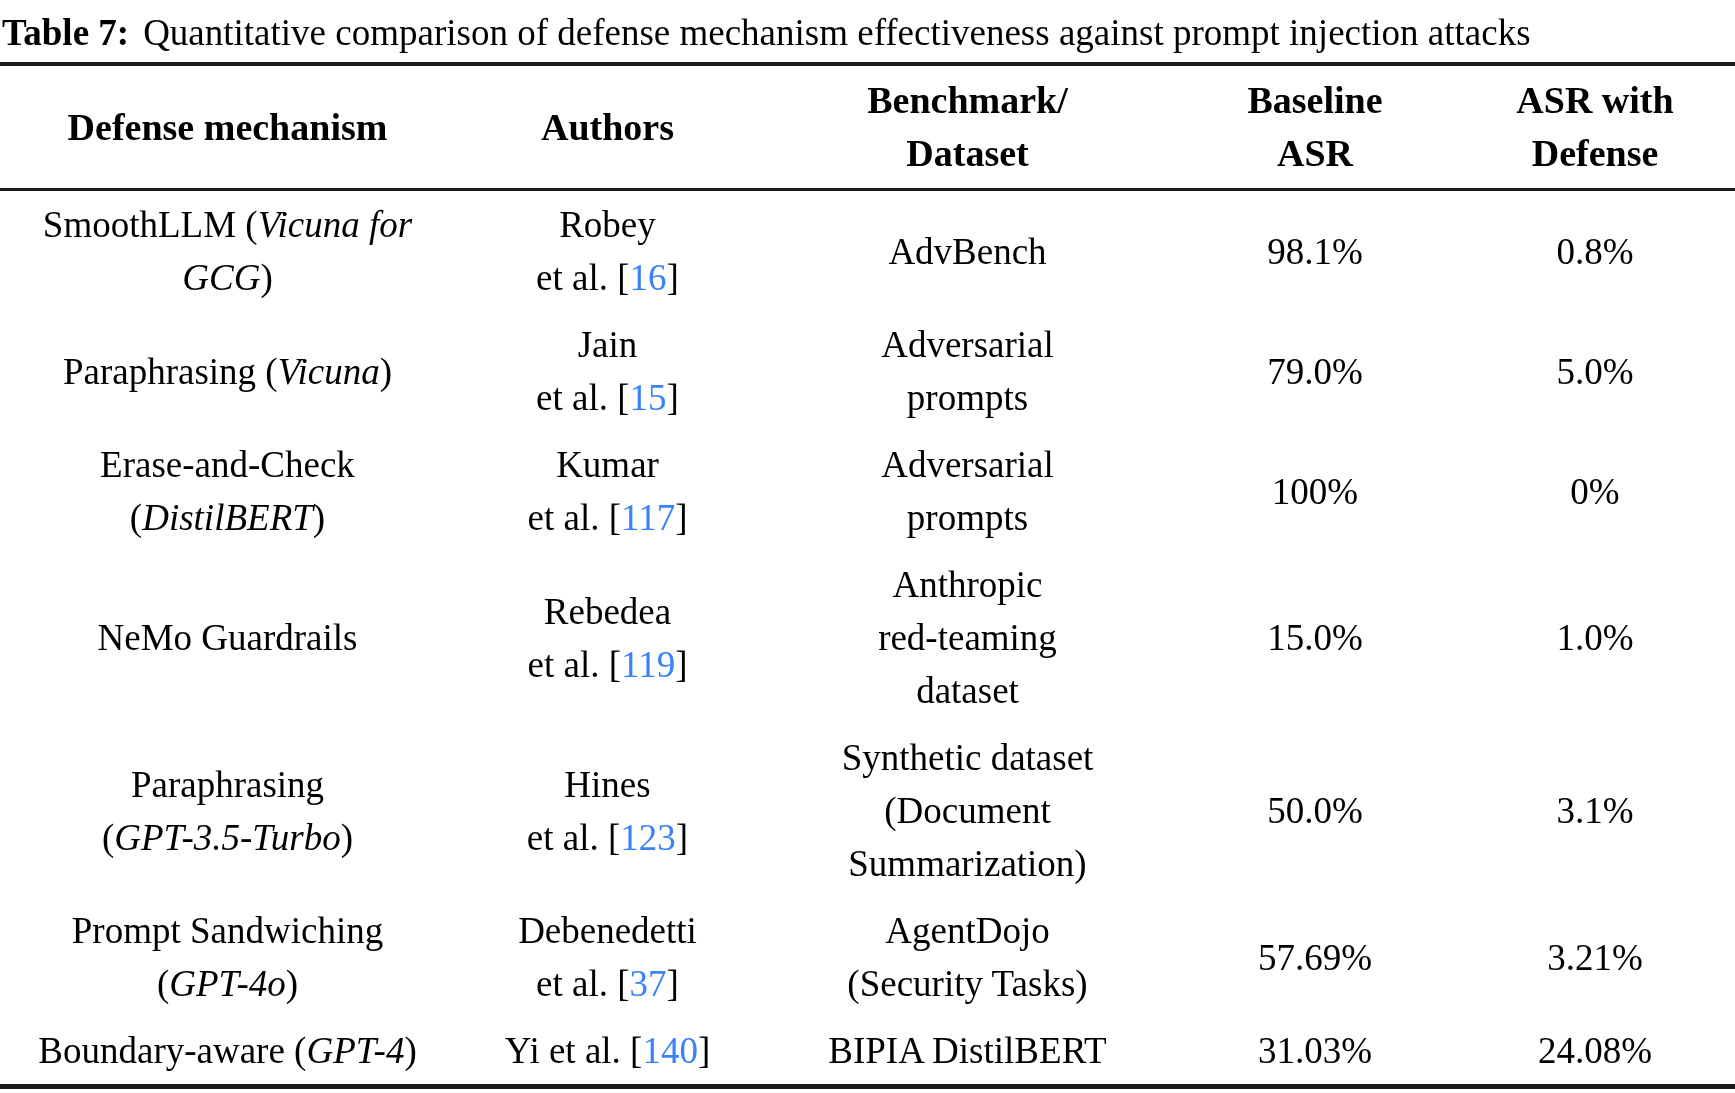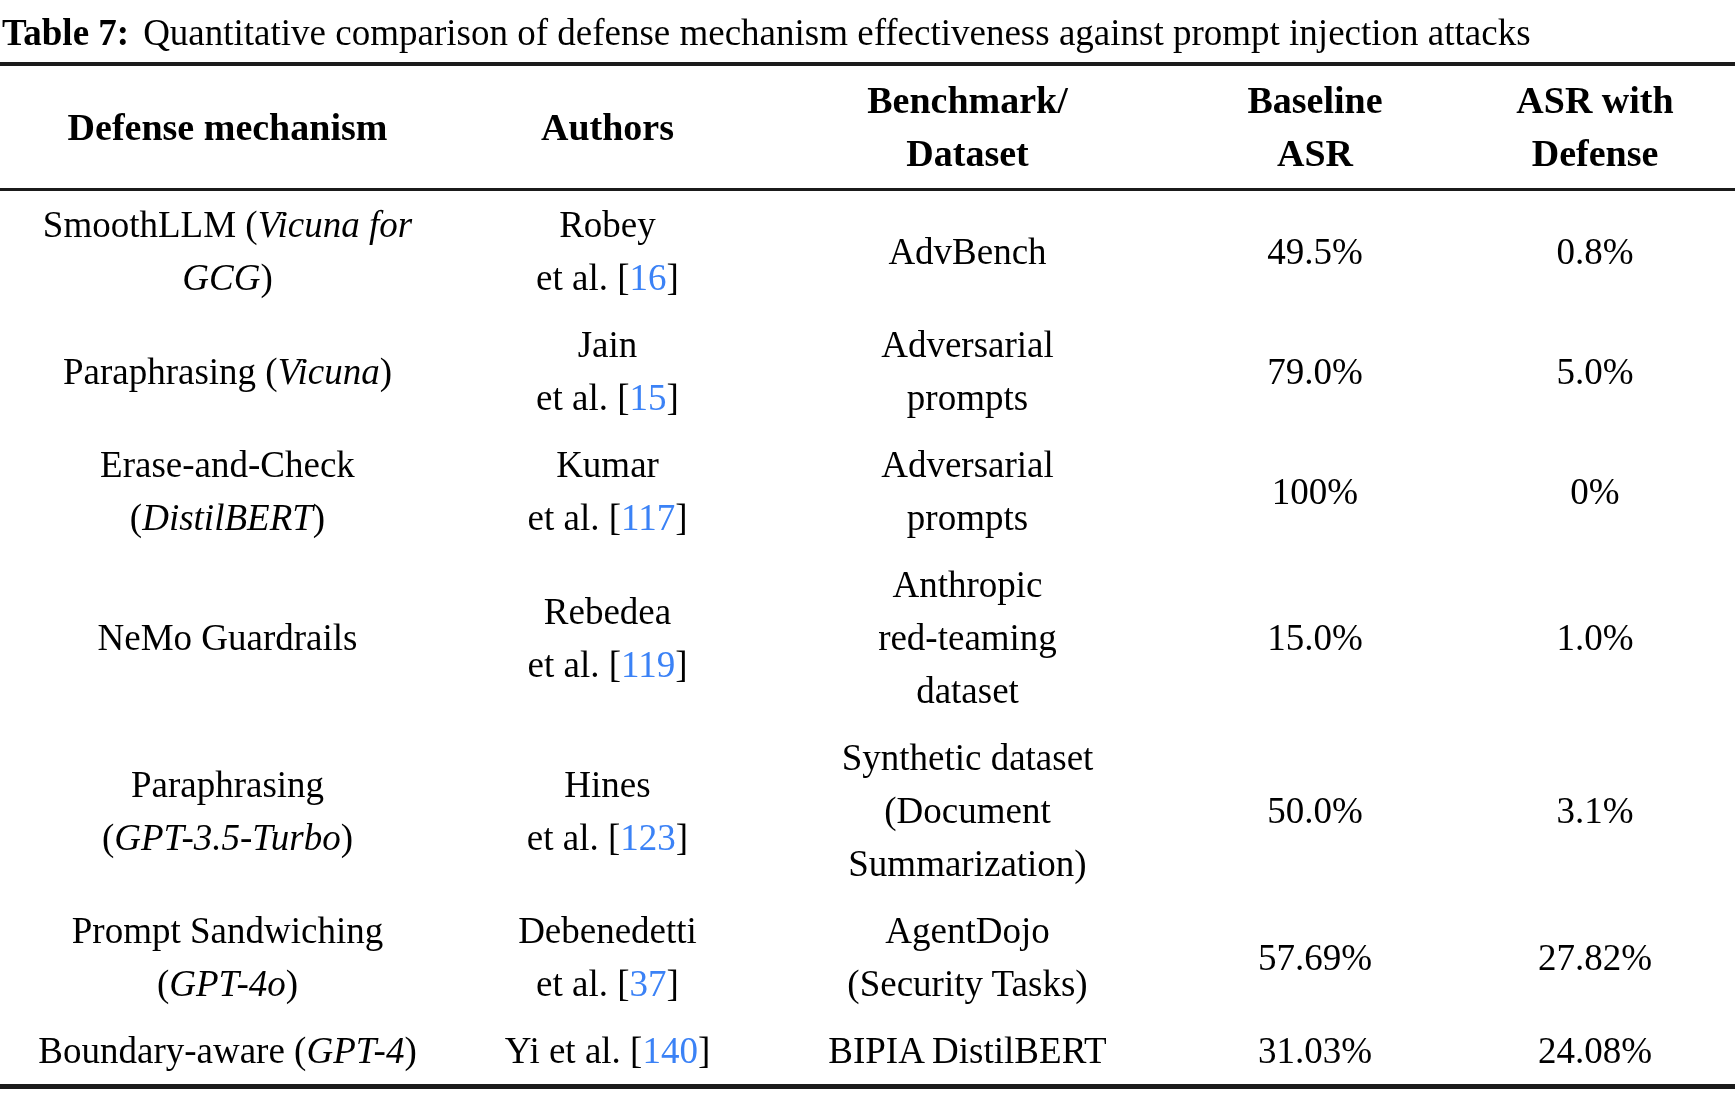--- a/index.html
+++ b/index.html
@@ -111,21 +111,21 @@
           <span class="line"><span>SmoothLLM (</span><em>Vicuna for</em><span></span></span>
           <span class="line"><span></span><em>GCG</em><span>)</span></span>
         </td>
         <td>
           <span class="line">Robey</span>
           <span class="line"><span>et al. [</span><a class="cite">16</a><span>]</span></span>
         </td>
         <td>
           <span class="line">AdvBench</span>
         </td>
-        <td>49.5%</td>
+        <td>98.1%</td>
         <td>0.8%</td>
       </tr>
 
       <tr>
         <td>
           <span class="line"><span>Paraphrasing (</span><em>Vicuna</em><span>)</span></span>
         </td>
         <td>
           <span class="line">Jain</span>
           <span class="line"><span>et al. [</span><a class="cite">15</a><span>]</span></span>
@@ -197,21 +197,21 @@
         </td>
         <td>
           <span class="line">Debenedetti</span>
           <span class="line"><span>et al. [</span><a class="cite">37</a><span>]</span></span>
         </td>
         <td>
           <span class="line">AgentDojo</span>
           <span class="line">(Security Tasks)</span>
         </td>
         <td>57.69%</td>
-        <td>27.82%</td>
+        <td>3.21%</td>
       </tr>
 
       <tr>
         <td>
           <span class="line"><span>Boundary-aware (</span><em>GPT-4</em><span>)</span></span>
         </td>
         <td>
           <span class="line"><span>Yi et al. [</span><a class="cite">140</a><span>]</span></span>
         </td>
         <td>

